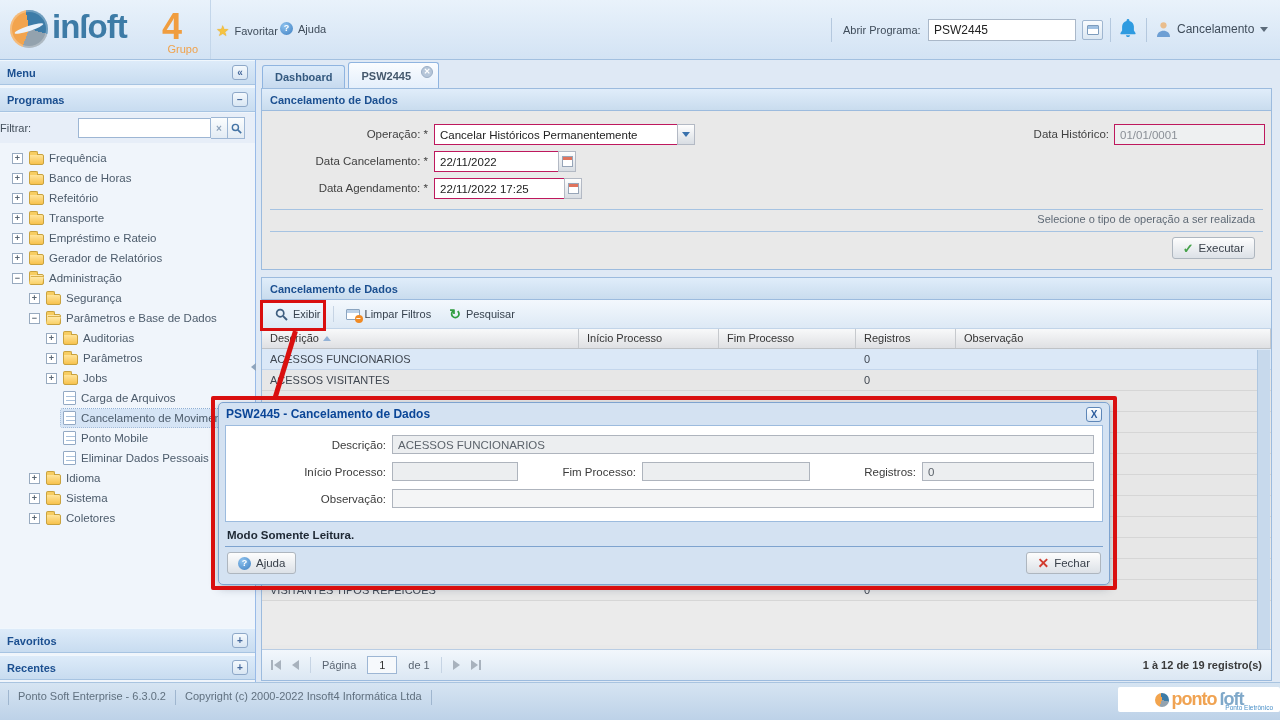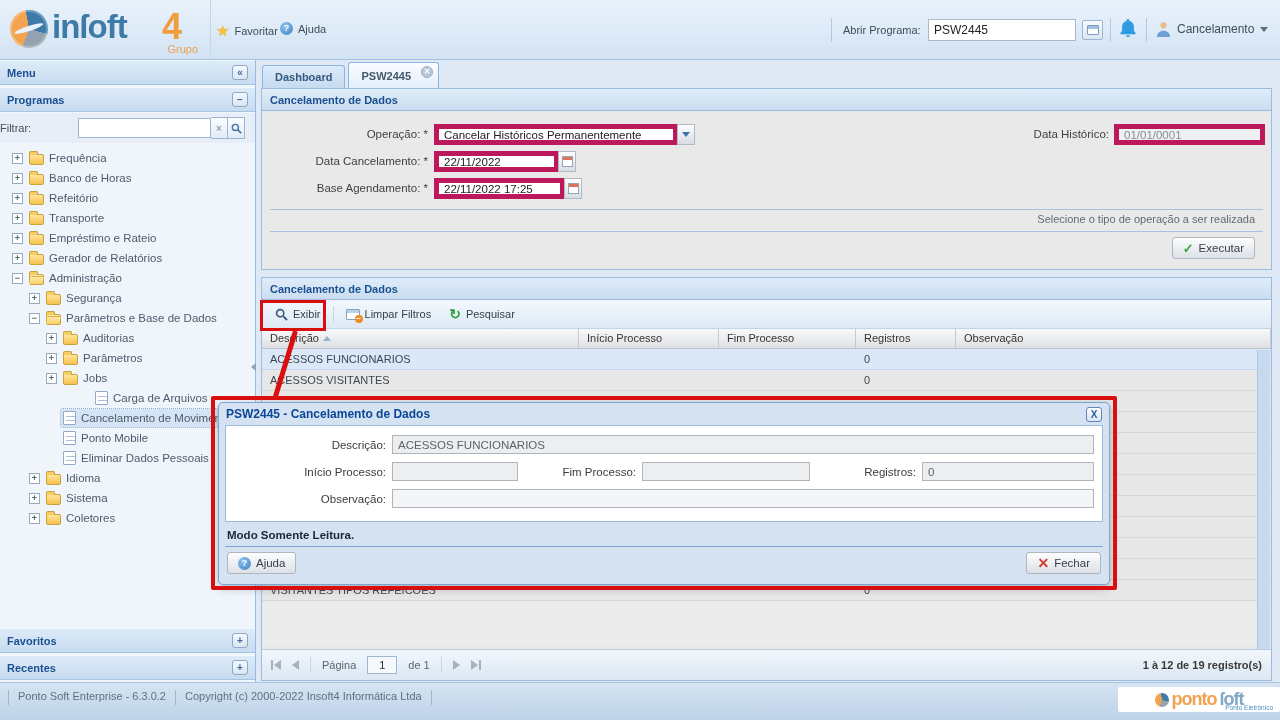--- a/index.html
+++ b/index.html
@@ -88,21 +88,21 @@
   .tab.active { height:26px; background:linear-gradient(#fafcff,#e4effb); color:#45586c; padding-right:27px; position:relative; }
   .tab-close { position:absolute; right:5px; top:3px; width:12px; height:12px; border-radius:50%;
                background:#b6c6d9; border:1px solid #9cafc6; color:#fff; font-size:8px; line-height:10px; text-align:center; }
 
   .panel { position:absolute; left:4px; width:1011px; border:1px solid #9cbbde; background:#e9e9e9; }
   .panel-hdr { height:22px; background:linear-gradient(#e0edfa,#c9dcee); border-bottom:1px solid #9cbbde;
                color:#1b4f90; font-weight:bold; display:flex; align-items:center; padding:0 8px; }
   #form-panel { top:28px; height:182px; }
   #form-body { position:relative; height:158px; background:#e9e9e9; }
   .flabel { position:absolute; text-align:right; color:#414141; font-size:11.5px; }
-  .fld { position:absolute; height:21px; border:5px solid #be185d; background:#fff; color:#222;
+  .fld { position:absolute; height:21px; border:1px solid #be185d; background:#fff; color:#222;
          font-size:11.5px; display:flex; align-items:center; padding:0 5px; }
   .fld.disabled { background:#eef0f1; color:#8a8f96; }
   .trigger { position:absolute; height:21px; width:18px; border:1px solid #b3b9c4;
              background:linear-gradient(#fefefe,#d8dde3); display:flex; align-items:center; justify-content:center; }
   .combo-arrow { width:0; height:0; border-left:4px solid transparent; border-right:4px solid transparent;
                  border-top:5px solid #3a72ad; }
   .cal-glyph { width:11px; height:11px; background:#fff; border:1px solid #97a5b8; position:relative; }
   .cal-glyph:before { content:""; position:absolute; left:0; top:0; right:0; height:3px; background:#e0735c; }
   .blue-line { position:absolute; left:8px; right:8px; height:0; border-top:1px solid #a6c3e2; }
   #form-hint { position:absolute; right:16px; top:102px; color:#5f6a76; }
@@ -326,21 +326,21 @@
             <span>Parâmetros</span>
           </span>
         </div>
         <div class="titem" style="padding-left: 46px;">
           <span class="texp">+</span>
           <span class="tinner">
             <span class="folder"></span>
             <span>Jobs</span>
           </span>
         </div>
-        <div class="titem" style="padding-left: 46px; margin-left: 32px;">
+        <div class="titem" style="padding-left: 46px;">
           <span class="tspacer"></span>
           <span class="tinner">
             <span class="leaf"></span>
             <span>Carga de Arquivos</span>
           </span>
         </div>
         <div class="titem tsel" style="padding-left: 46px;">
           <span class="tspacer"></span>
           <span class="tinner">
             <span class="leaf"></span>
@@ -417,21 +417,21 @@
         </div>
         <span class="flabel" style="left:650px;top:17px;width:197px;">Data Histórico:</span>
         <div class="fld disabled" style="left:852px;top:13px;width:151px;">01/01/0001</div>
 
         <span class="flabel" style="left:0;top:44px;width:166px;">Data Cancelamento: *</span>
         <div class="fld" style="left:172px;top:40px;width:125px;">22/11/2022</div>
         <div class="trigger" style="left:296px;top:40px;">
           <span class="cal-glyph"></span>
         </div>
 
-        <span class="flabel" style="left:0;top:71px;width:166px;">Base Agendamento: *</span>
+        <span class="flabel" style="left:0;top:71px;width:166px;">Data Agendamento: *</span>
         <div class="fld" style="left:172px;top:67px;width:131px;">22/11/2022 17:25</div>
         <div class="trigger" style="left:302px;top:67px;">
           <span class="cal-glyph"></span>
         </div>
 
         <div class="blue-line" style="top:98px;"></div>
         <span id="form-hint">Selecione o tipo de operação a ser realizada</span>
         <div class="blue-line" style="top:120px;"></div>
         <div class="btn" id="executar-btn">
           <span class="check-glyph">✓</span>

